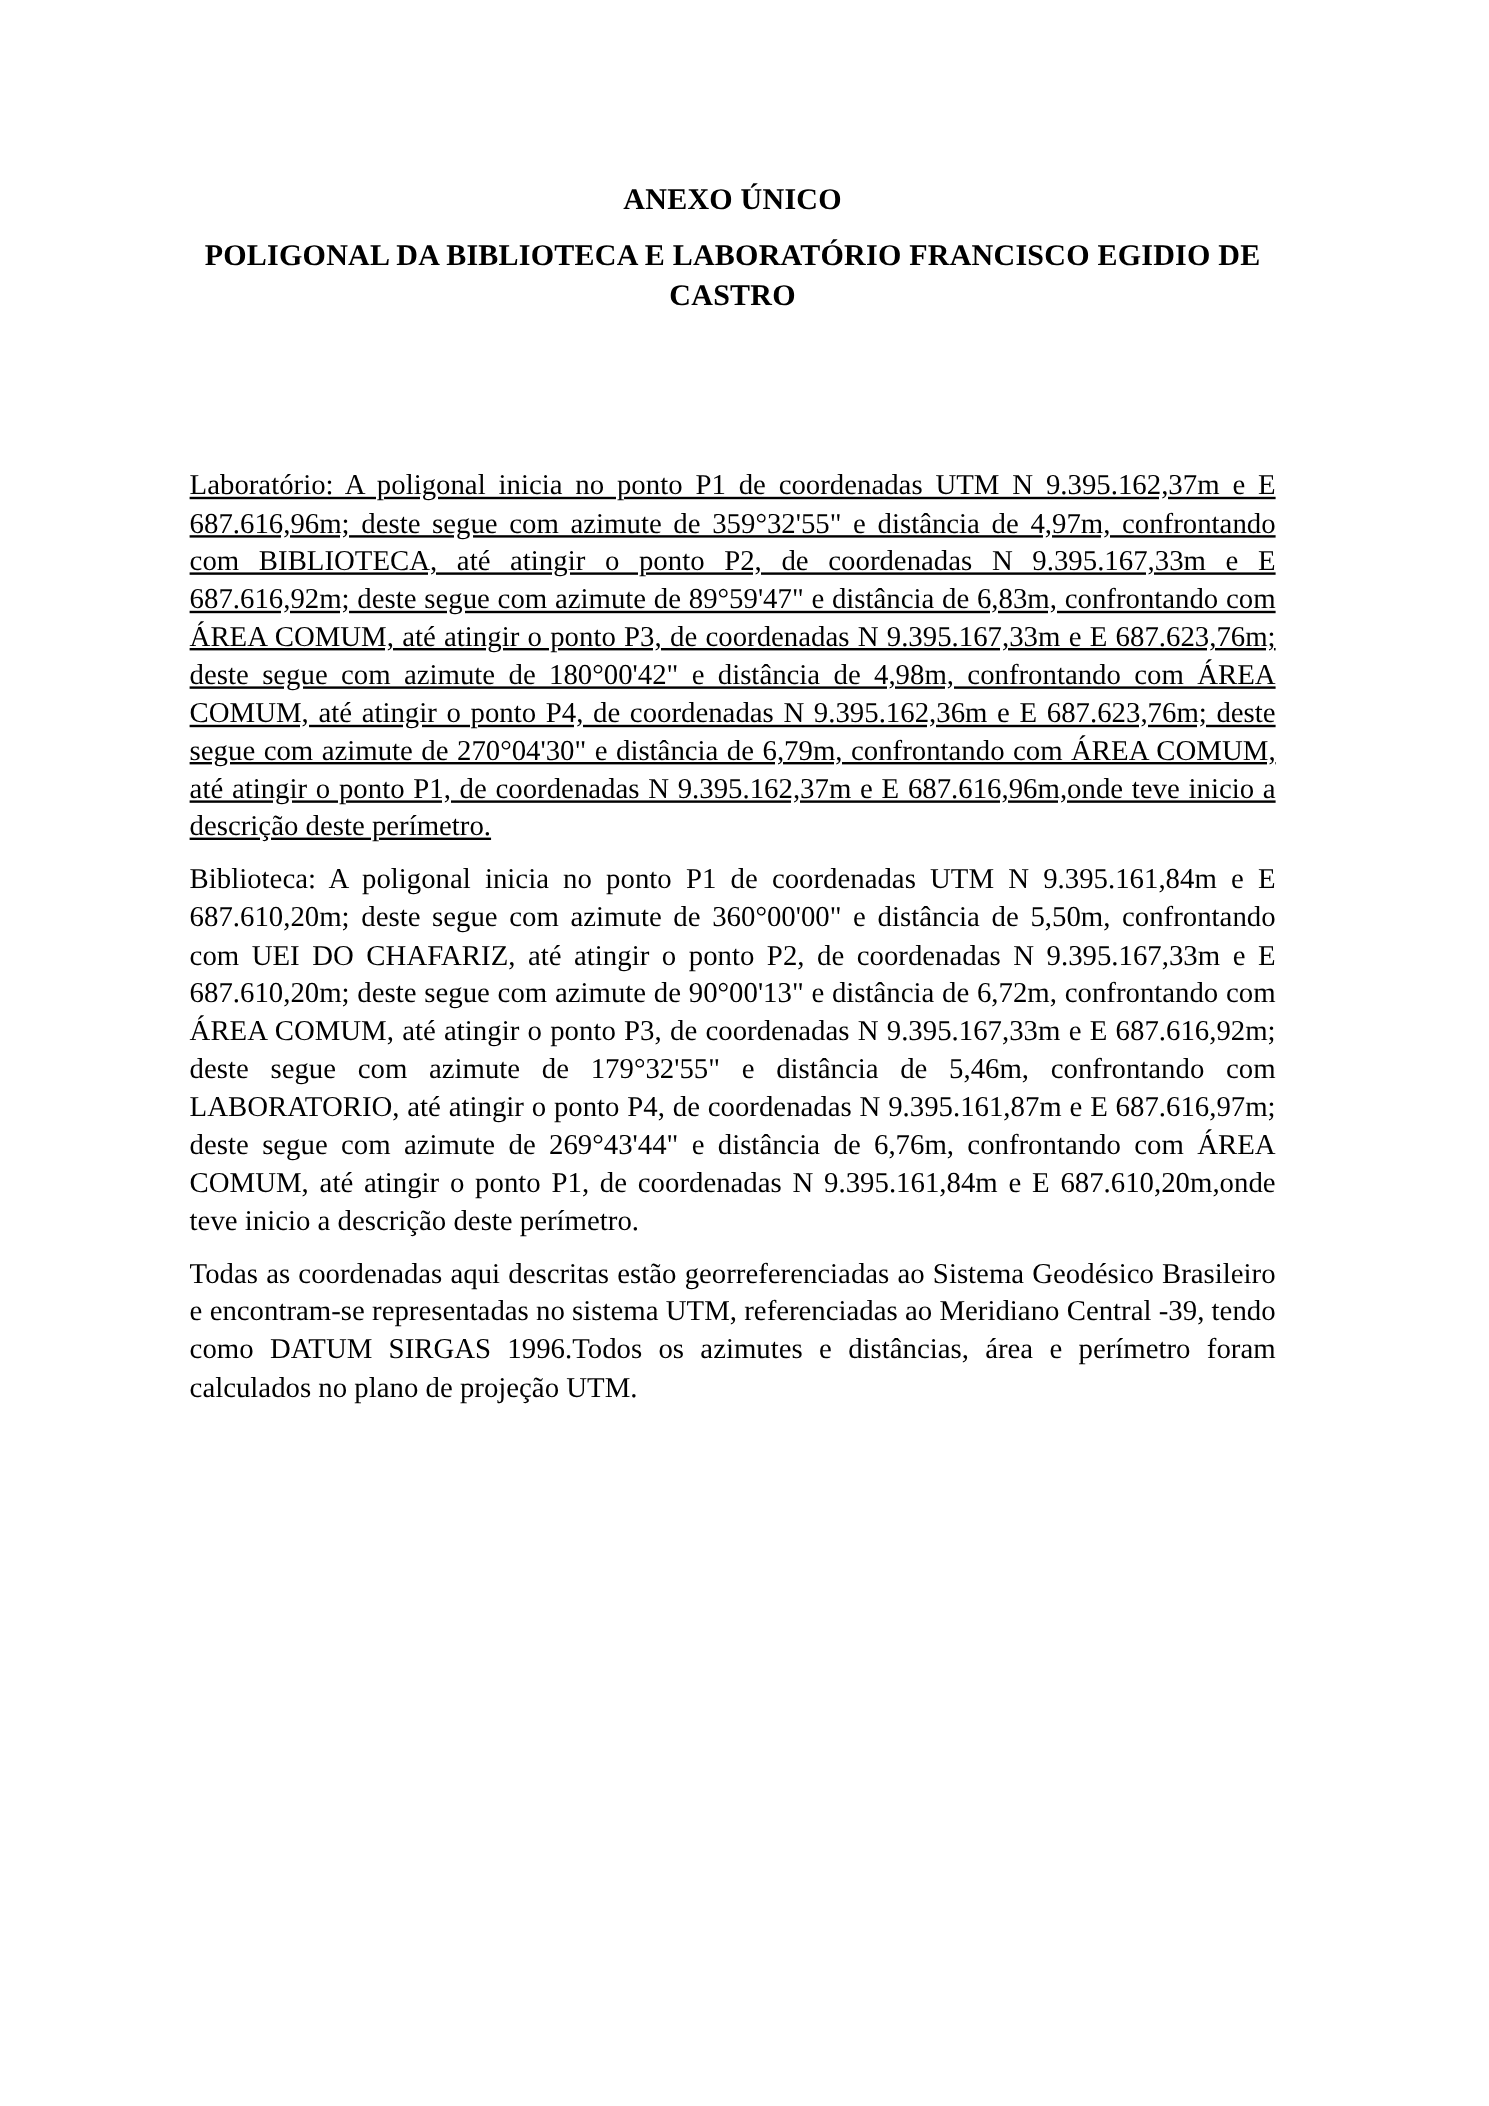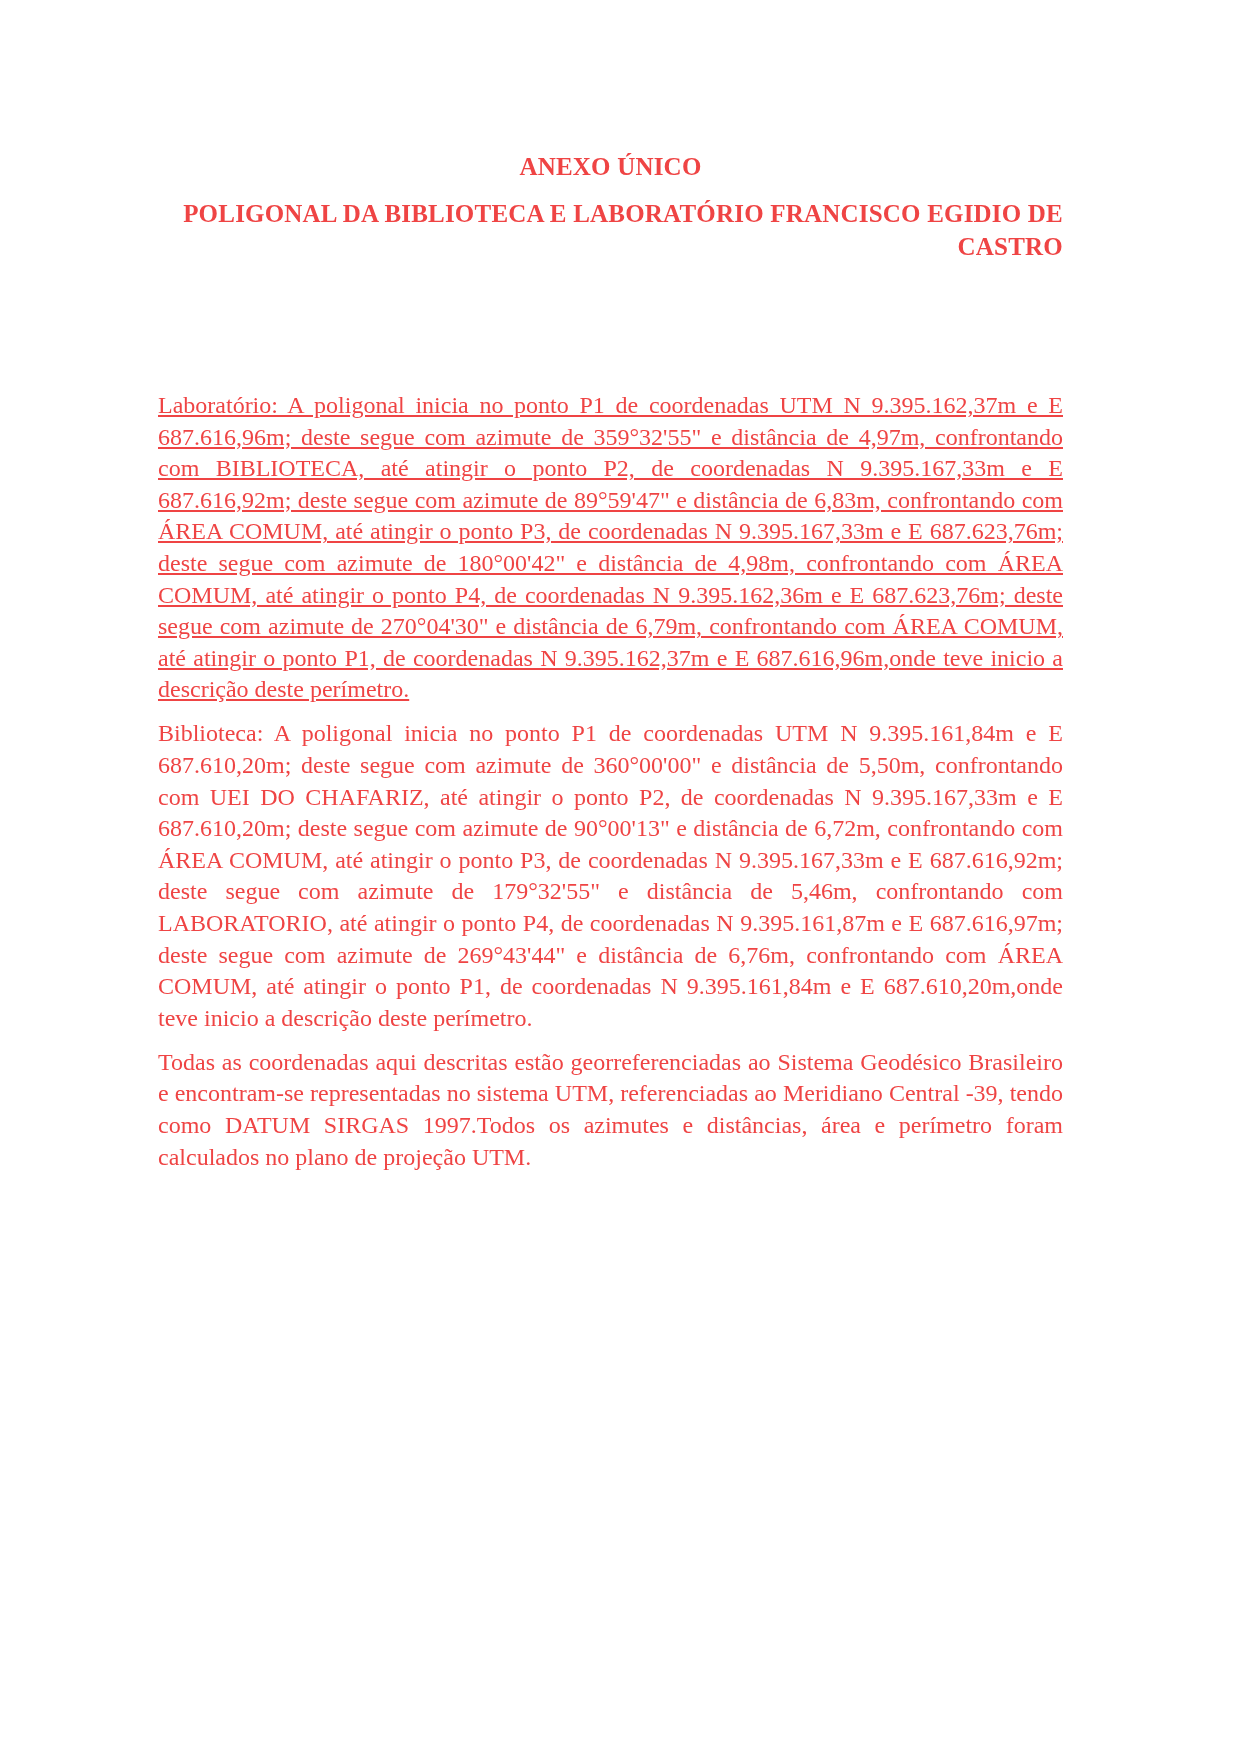--- a/index.html
+++ b/index.html
@@ -6,40 +6,40 @@
     margin: 0;
     padding: 0;
     background: #ffffff;
   }
   .page {
     position: relative;
     width: 1241px;
     height: 1755px;
     margin: 0 auto;
     background: #ffffff;
-    color: #ef4444;
+    color: #000000;
     font-family: "Liberation Serif", "DejaVu Serif", serif;
     overflow: hidden;
     box-sizing: border-box;
     padding: 150px 178px 0 158px; 
   }
   .doc-title {
     margin: 0;
     font-size: 25px;
     line-height: 33px;
     font-weight: bold;
     text-align: center;
     letter-spacing: 0.2px;
   }
   .doc-subtitle {
     margin: 14px 0 0 0;
     font-size: 25px;
     line-height: 33px;
     font-weight: bold;
-    text-align: right;
+    text-align: center;
     letter-spacing: 0.2px;
   }
   .body-paragraph {
     font-size: 24px;
     line-height: 31.6px;
     text-align: justify;
     text-justify: inter-word;
     margin: 0 0 12.5px 0;
   }
   .body-paragraph.first {
@@ -52,14 +52,14 @@
 
 <div class="page">
   <h1 class="doc-title">ANEXO ÚNICO</h1>
 
   <h2 class="doc-subtitle">POLIGONAL DA BIBLIOTECA E LABORATÓRIO FRANCISCO EGIDIO DE CASTRO</h2>
 
   <p class="body-paragraph first">Laboratório: A poligonal inicia no ponto P1 de coordenadas UTM N 9.395.162,37m e E 687.616,96m; deste segue com azimute de 359°32'55" e distância de 4,97m, confrontando com BIBLIOTECA, até atingir o ponto P2, de coordenadas N 9.395.167,33m e E 687.616,92m; deste segue com azimute de 89°59'47" e distância de 6,83m, confrontando com ÁREA COMUM, até atingir o ponto P3, de coordenadas N 9.395.167,33m e E 687.623,76m; deste segue com azimute de 180°00'42" e distância de 4,98m, confrontando com ÁREA COMUM, até atingir o ponto P4, de coordenadas N 9.395.162,36m e E 687.623,76m; deste segue com azimute de 270°04'30" e distância de 6,79m, confrontando com ÁREA COMUM, até atingir o ponto P1, de coordenadas N 9.395.162,37m e E 687.616,96m,onde teve inicio a descrição deste perímetro.</p>
 
   <p class="body-paragraph">Biblioteca: A poligonal inicia no ponto P1 de coordenadas UTM N 9.395.161,84m e E 687.610,20m; deste segue com azimute de 360°00'00" e distância de 5,50m, confrontando com UEI DO CHAFARIZ, até atingir o ponto P2, de coordenadas N 9.395.167,33m e E 687.610,20m; deste segue com azimute de 90°00'13" e distância de 6,72m, confrontando com ÁREA COMUM, até atingir o ponto P3, de coordenadas N 9.395.167,33m e E 687.616,92m; deste segue com azimute de 179°32'55" e distância de 5,46m, confrontando com LABORATORIO, até atingir o ponto P4, de coordenadas N 9.395.161,87m e E 687.616,97m; deste segue com azimute de 269°43'44" e distância de 6,76m, confrontando com ÁREA COMUM, até atingir o ponto P1, de coordenadas N 9.395.161,84m e E 687.610,20m,onde teve inicio a descrição deste perímetro.</p>
 
-  <p class="body-paragraph">Todas as coordenadas aqui descritas estão georreferenciadas ao Sistema Geodésico Brasileiro e encontram-se representadas no sistema UTM, referenciadas ao Meridiano Central -39, tendo como DATUM SIRGAS 1997.Todos os azimutes e distâncias, área e perímetro foram calculados no plano de projeção UTM.</p>
+  <p class="body-paragraph">Todas as coordenadas aqui descritas estão georreferenciadas ao Sistema Geodésico Brasileiro e encontram-se representadas no sistema UTM, referenciadas ao Meridiano Central -39, tendo como DATUM SIRGAS 1996.Todos os azimutes e distâncias, área e perímetro foram calculados no plano de projeção UTM.</p>
 </div>
 
 </body></html>

